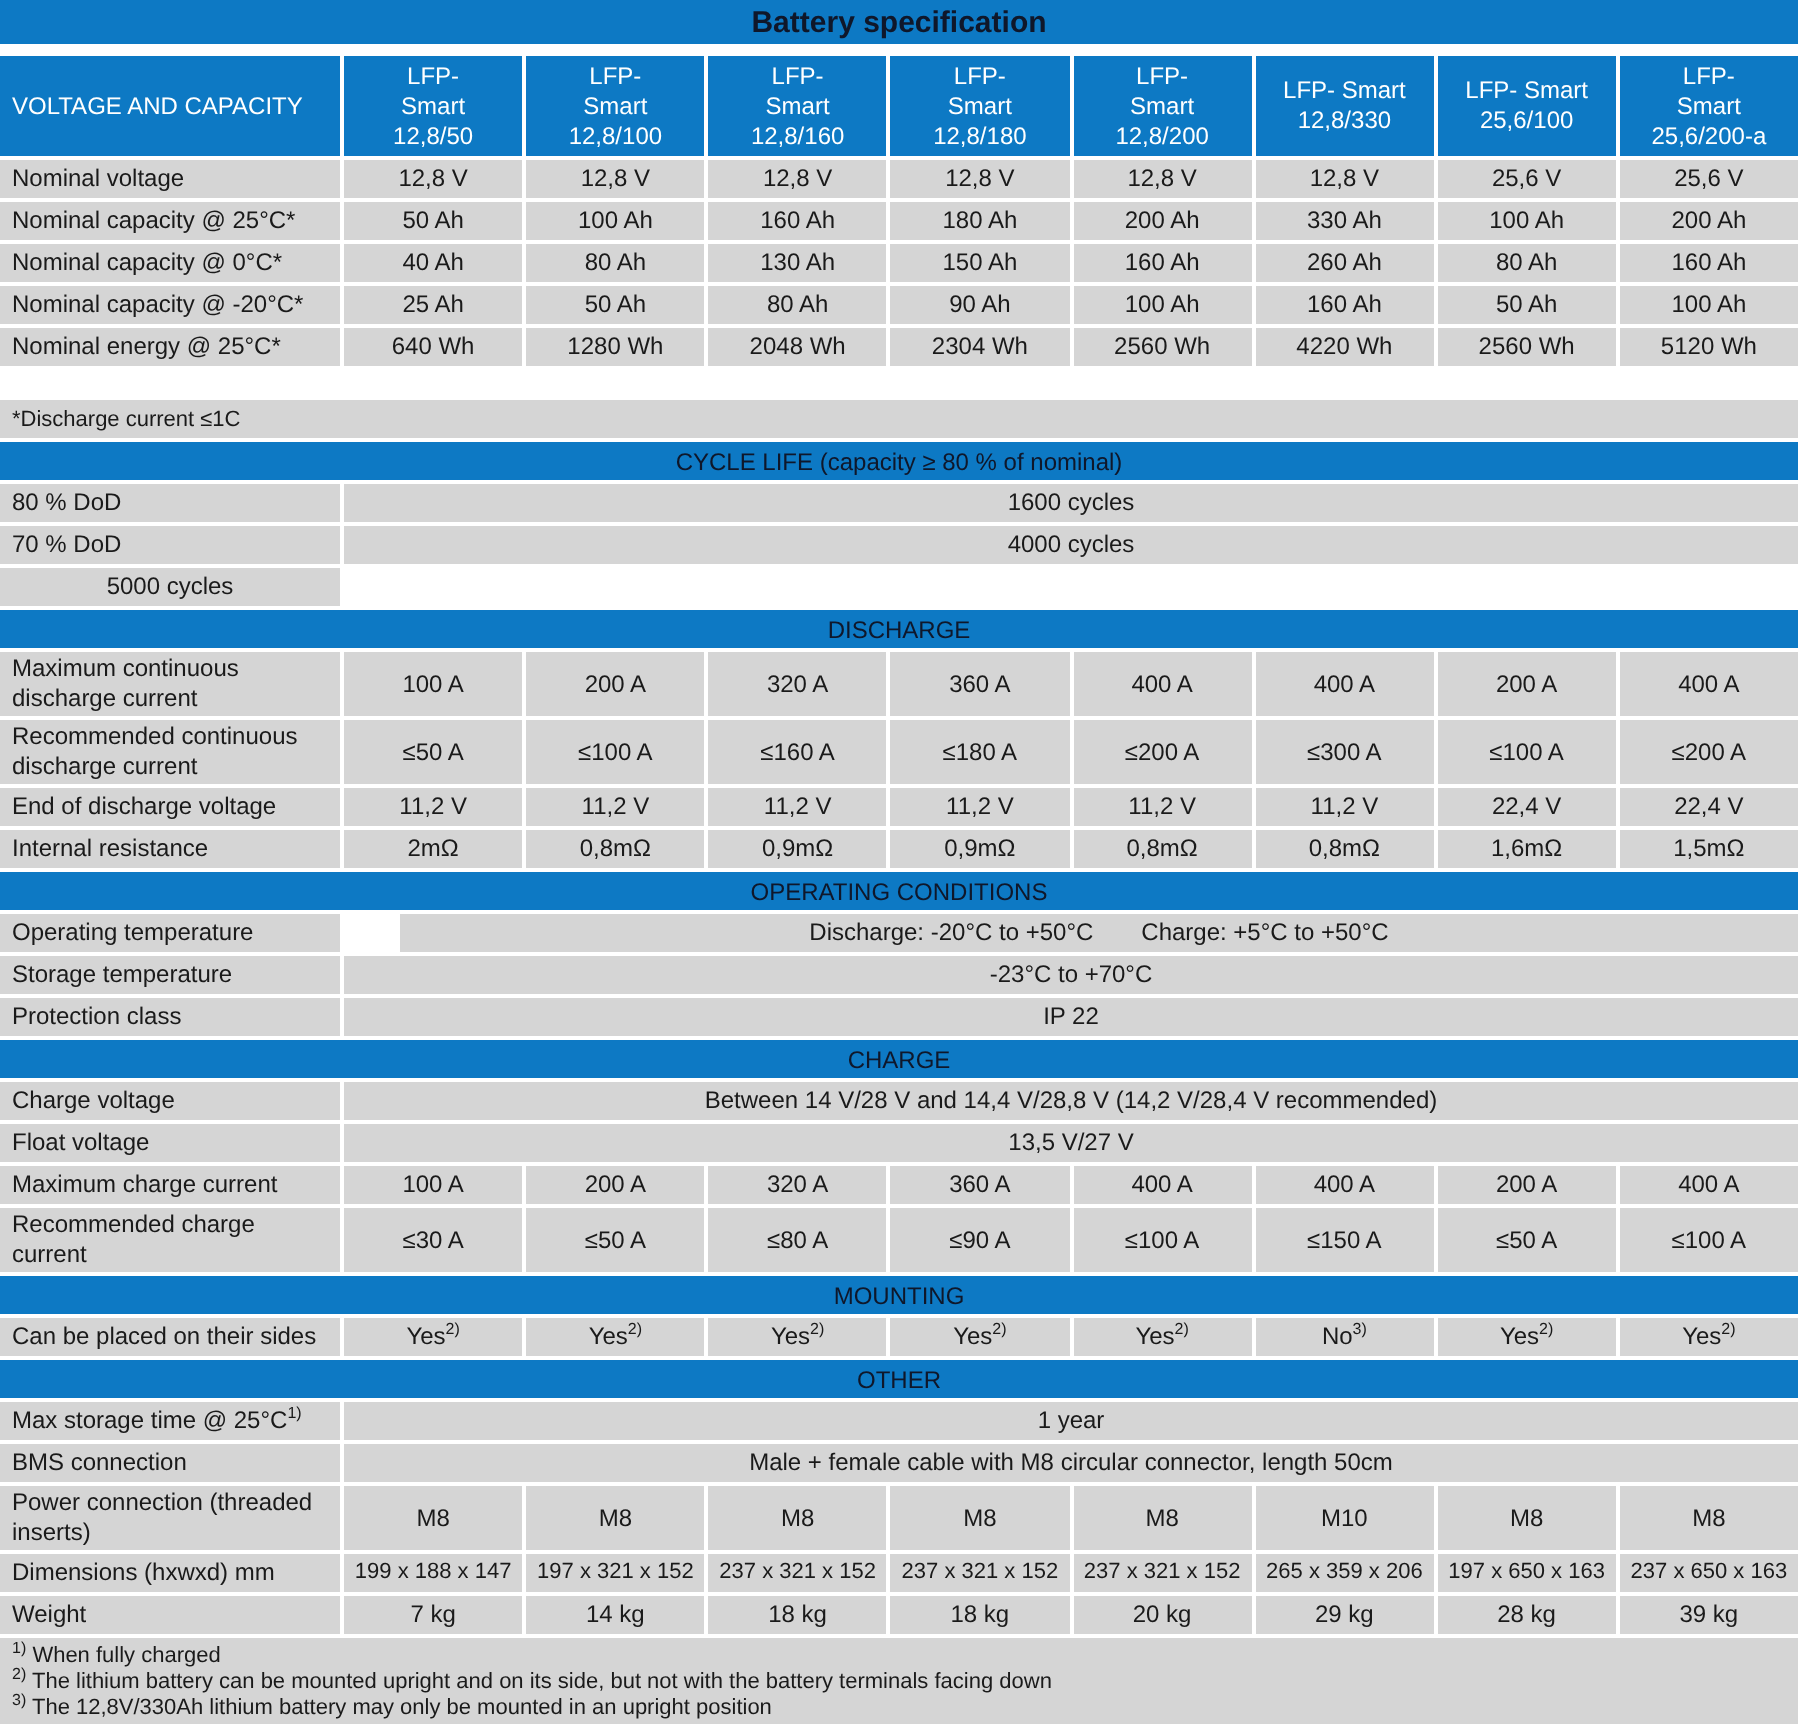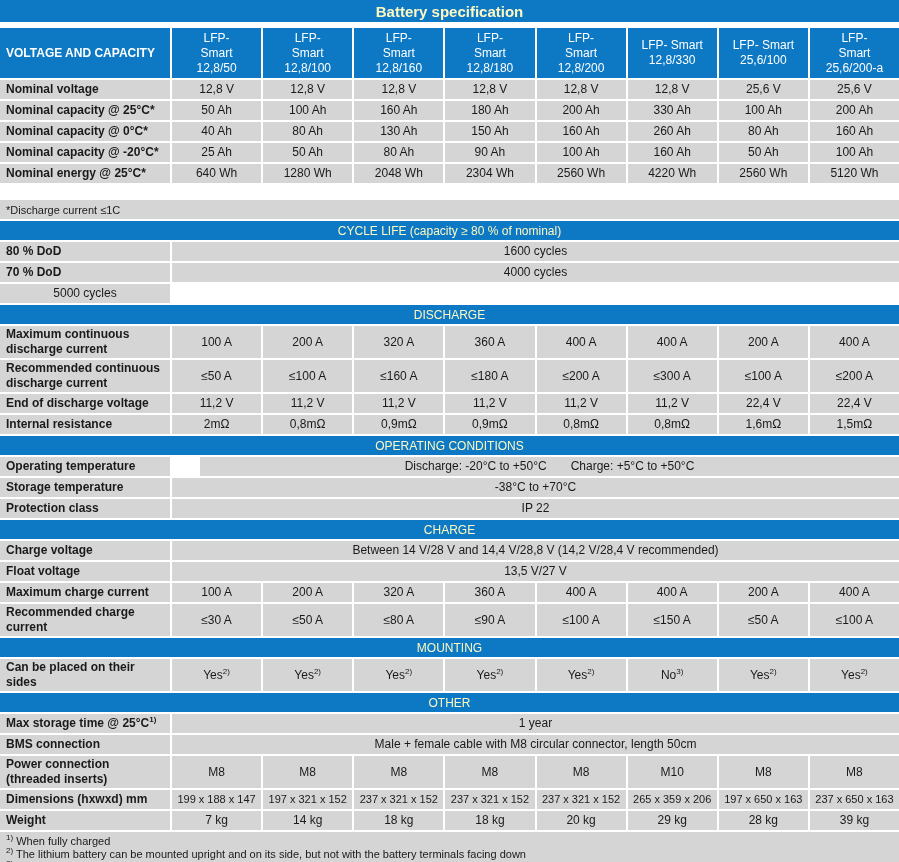--- a/index.html
+++ b/index.html
@@ -7,21 +7,21 @@
   body {
     width: 899px;
     background: #ffffff;
     font-family: "Liberation Sans", sans-serif;
     color: #1a1a1a;
   }
   .table { width: 899px; }
 
   .bar {
     background: var(--blue, #0d79c4);
-    color: #fef9c3;
+    color: #0f172a;
     font-size: 12px;
     min-height: 19px;
     display: flex;
     align-items: center;
     justify-content: center;
     text-align: center;
     margin-bottom: 2px;
   }
   .title-bar {
     min-height: 22px;
@@ -46,21 +46,20 @@
     display: flex;
     align-items: center;
     justify-content: center;
     text-align: center;
     padding: 1px 3px;
   }
   .cell.label {
     justify-content: flex-start;
     text-align: left;
     padding-left: 6px;
-    font-weight: bold;
   }
   .cell.small { font-size: 11px; }
   .cell.pre { white-space: pre-wrap; margin-left: 28px; }
 
   .header-row { margin-bottom: 2px; }
   .header-row .cell {
     background: var(--blue, #0d79c4);
     color: #fff;
     min-height: 50px;
     white-space: pre-line;
@@ -236,21 +235,21 @@
     <div class="cell">1,5mΩ</div>
   </div>
 
   <div class="bar">OPERATING CONDITIONS</div>
   <div class="row span">
     <div class="cell label">Operating temperature</div>
     <div class="cell pre">Discharge: -20°C to +50°C  Charge: +5°C to +50°C</div>
   </div>
   <div class="row span">
     <div class="cell label">Storage temperature</div>
-    <div class="cell">-38°C to +70°C</div>
+    <div class="cell">-23°C to +70°C</div>
   </div>
   <div class="row span">
     <div class="cell label">Protection class</div>
     <div class="cell">IP 22</div>
   </div>
 
   <div class="bar">CHARGE</div>
   <div class="row span">
     <div class="cell label">Charge voltage</div>
     <div class="cell">Between 14 V/28 V and 14,4 V/28,8 V (14,2 V/28,4 V recommended)</div>

